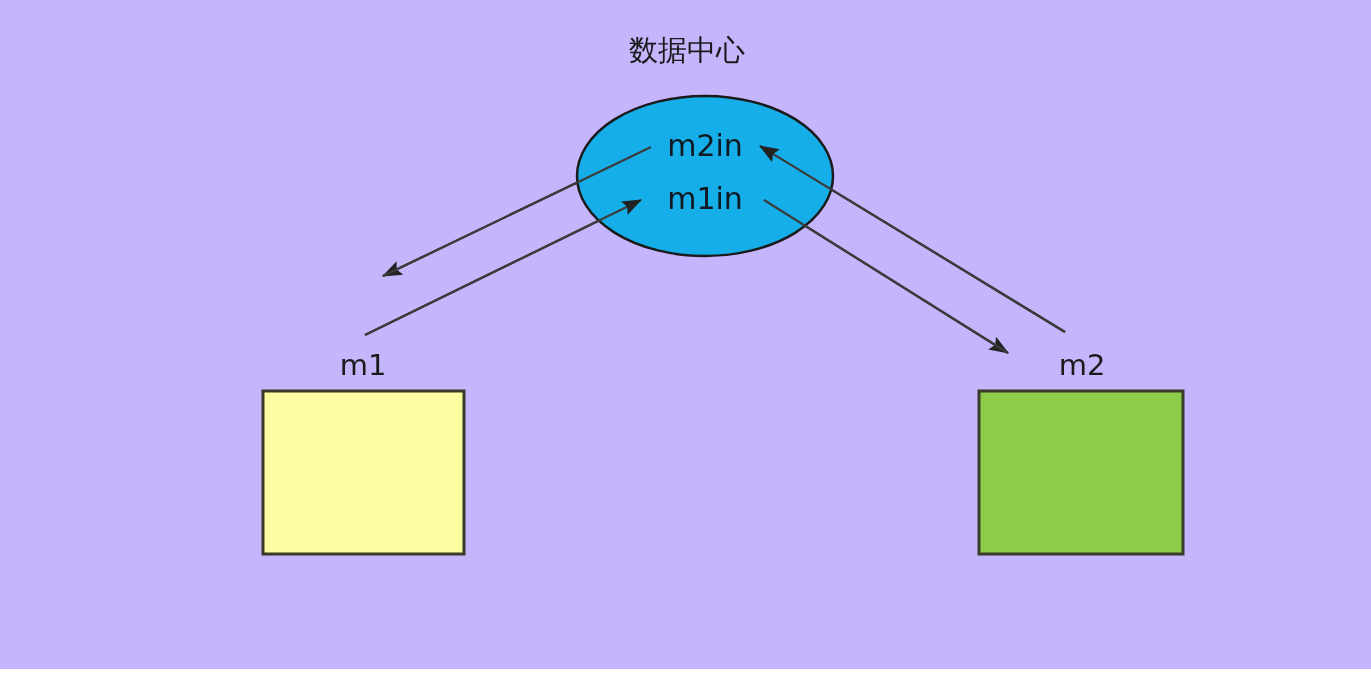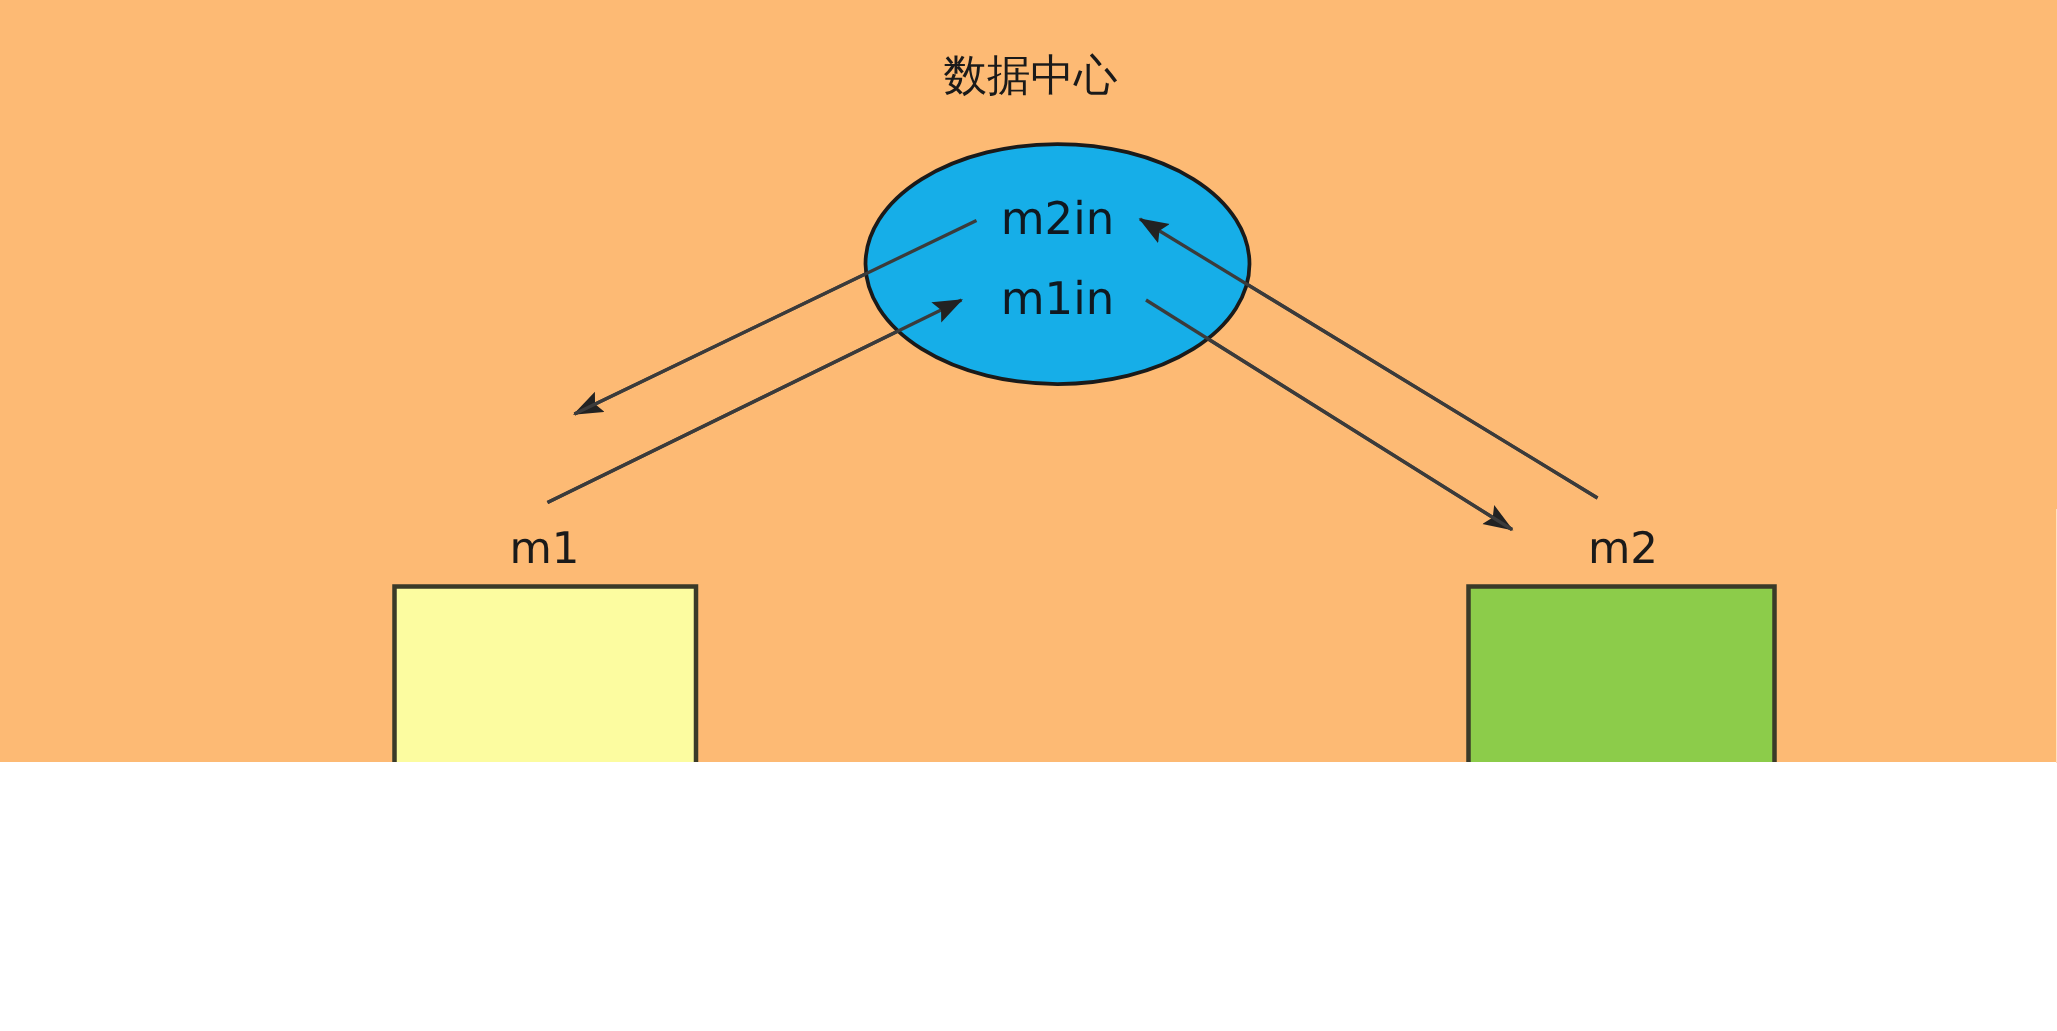--- a/index.html
+++ b/index.html
@@ -6,22 +6,22 @@
     margin: 0;
     padding: 0;
     background: #ffffff;
   }
   body {
     font-family: "DejaVu Sans", "Liberation Sans", sans-serif;
   }
   #canvas {
     position: relative;
     width: 1371px;
-    height: 508px;
-    background: #fdba74;
+    height: 669px;
+    background: #c4b5fd;
     overflow: hidden;
   }
   #diagram-svg {
     position: absolute;
     left: 0;
     top: 0;
     width: 1371px;
     height: 687px;
   }
   .node-label {

